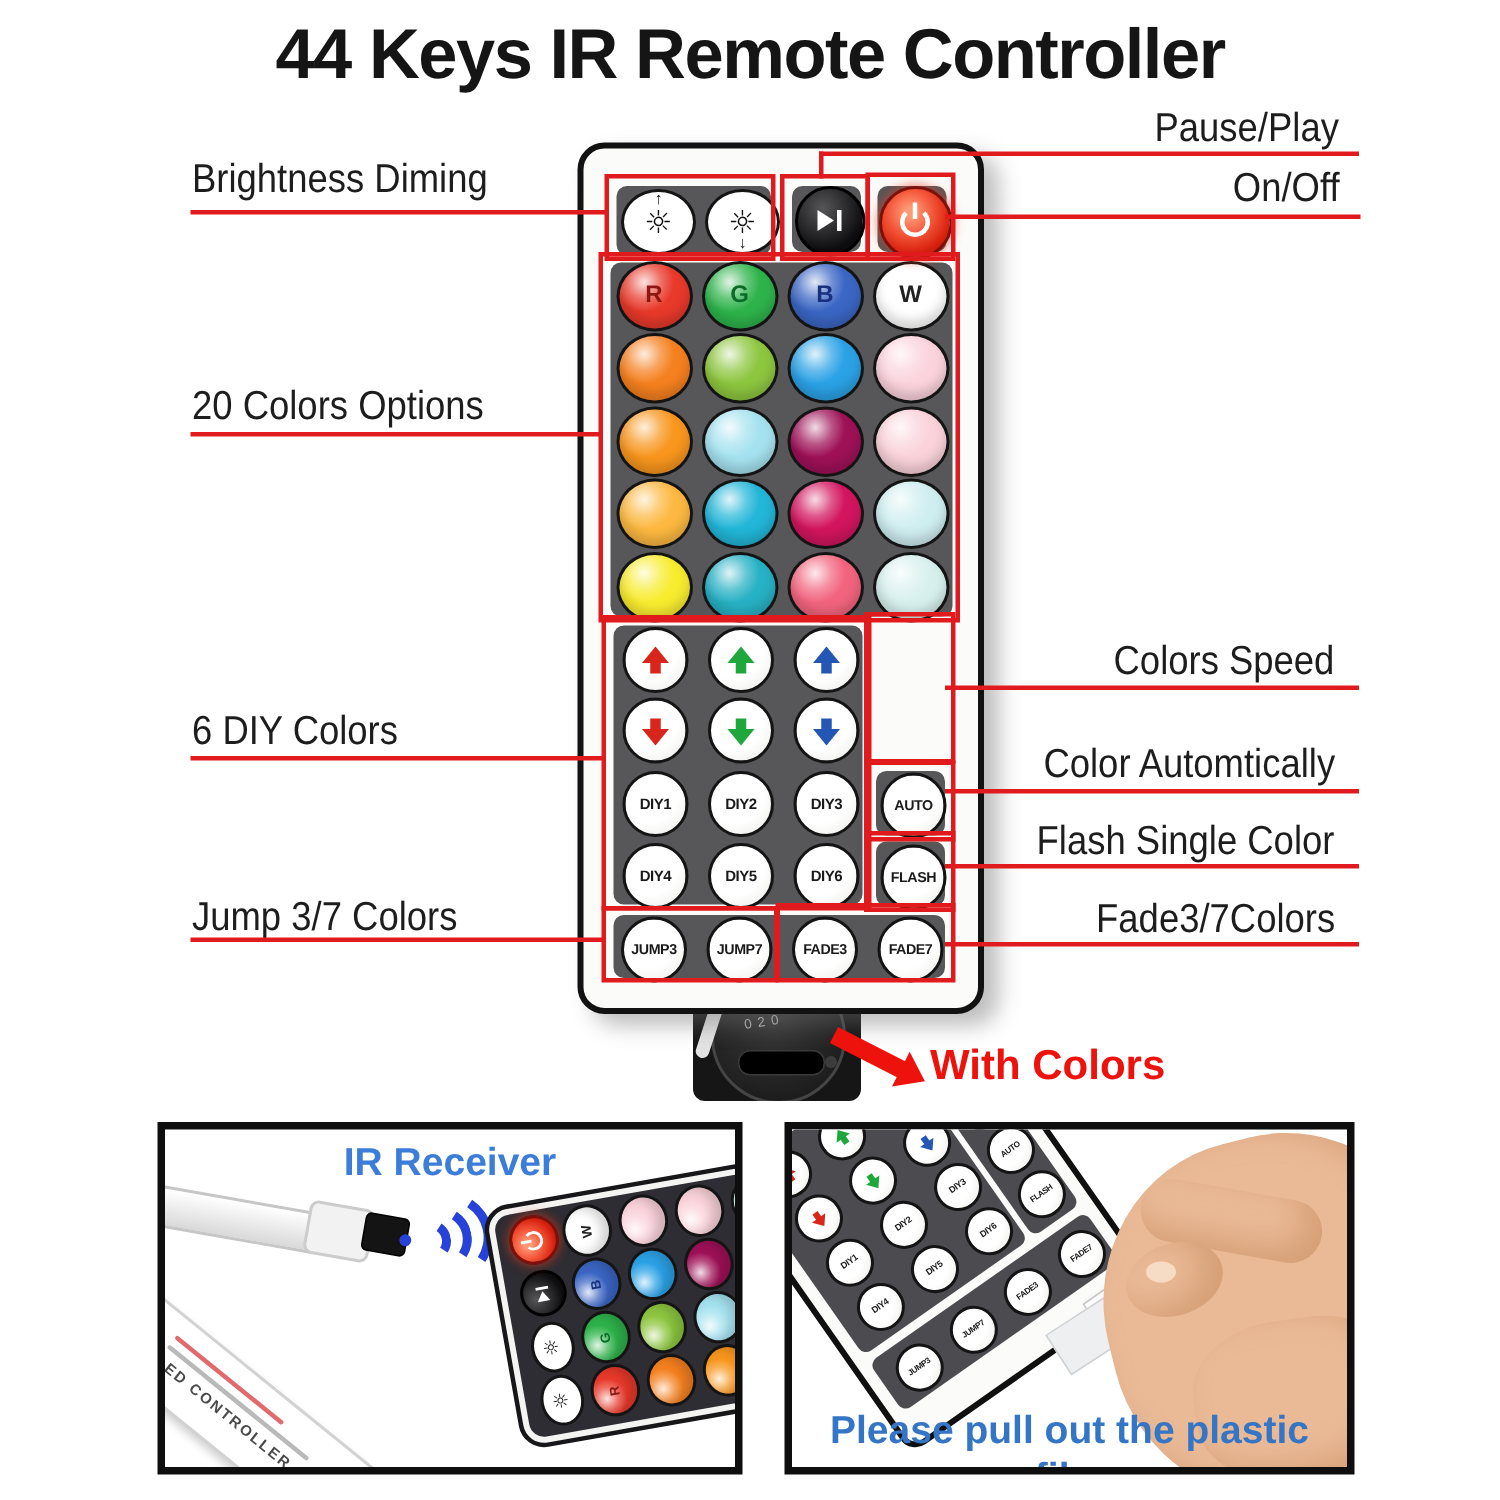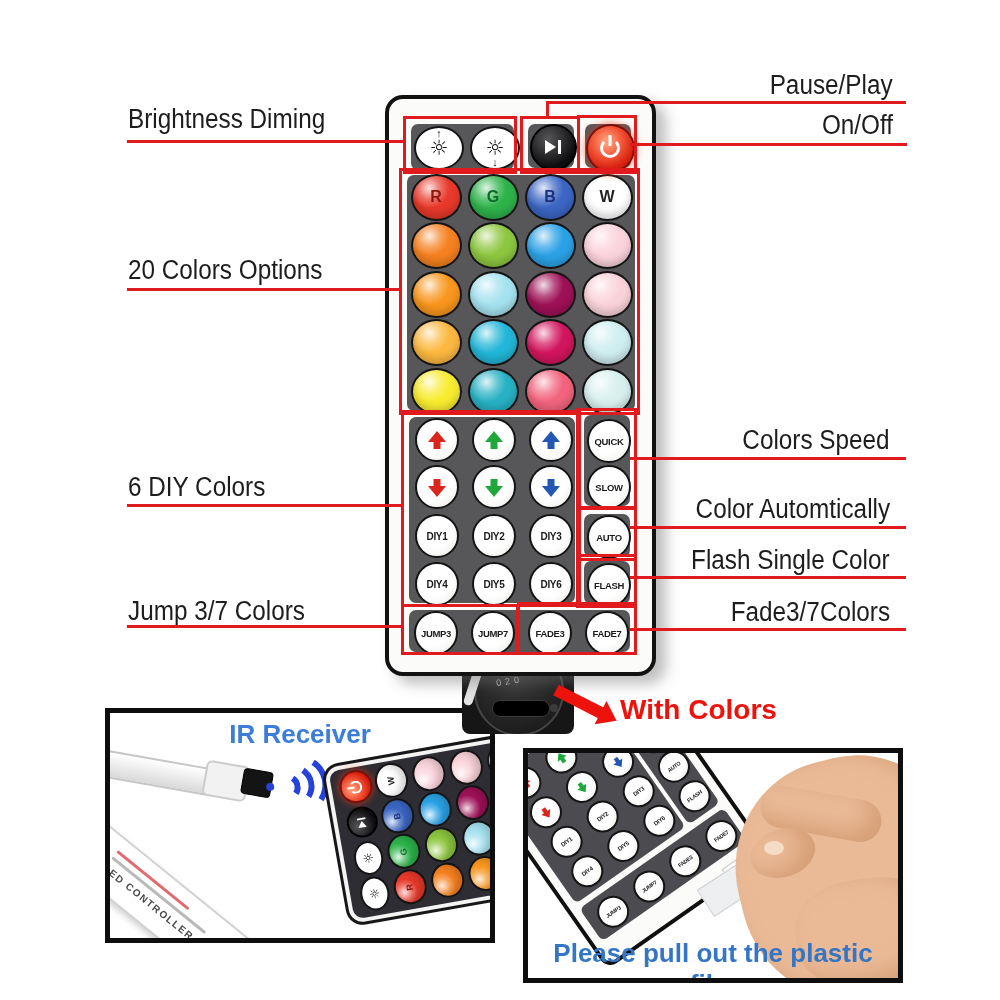--- a/index.html
+++ b/index.html
@@ -94,21 +94,21 @@
   #slot{position:absolute;left:30px;top:100px;width:56px;height:15px;background:#000;border:1px solid #3a3a3a;border-radius:8px;}
   #screw{position:absolute;left:88px;top:104px;width:8px;height:8px;border-radius:50%;background:#3c3c3c;}
   #wire{position:absolute;left:6px;top:70px;width:9px;height:36px;background:#e3e3e3;border-radius:5px;transform:rotate(18deg);}
   #wb-arrow{position:absolute;left:556px;top:684px;width:52px;height:12px;background:#ee120d;
             transform:rotate(27deg);transform-origin:left center;z-index:3;}
   #wb-arrow::after{content:"";position:absolute;right:-16px;top:-7px;border-top:13px solid transparent;
             border-bottom:13px solid transparent;border-left:18px solid #ee120d;}
   #lbl-withbattery{position:absolute;left:620px;top:694px;font-size:28px;font-weight:700;color:#ee120d;}
   
   .photo{position:absolute;background:#fff;border:5px solid #0e0e0e;overflow:hidden;}
-  #panel-ir{left:105px;top:708px;width:380px;height:225px;}
+  #panel-ir{left:105px;top:748px;width:380px;height:225px;}
   #panel-film{left:523px;top:748px;width:370px;height:225px;}
   .ptitle{position:absolute;left:0;right:0;top:6px;text-align:center;font-size:26px;font-weight:700;color:#3b7dd8;z-index:4;}
   .butext{position:absolute;left:0;right:0;text-align:center;font-size:26px;font-weight:700;color:#3575c5;z-index:4;}
   #bu1{top:154px} #bu2{top:185px}
   
   #cable{position:absolute;left:-14px;top:46px;width:120px;height:24px;border-radius:12px;
          background:linear-gradient(#ffffff,#d9d9d9);border:2px solid #c6c6c6;transform:rotate(10deg);}
   #cable2{position:absolute;left:94px;top:50px;width:40px;height:32px;border-radius:6px;
           background:#f2f2f2;border:2px solid #cccccc;transform:rotate(10deg);}
   #irhead{position:absolute;left:132px;top:57px;width:28px;height:24px;border-radius:4px;
@@ -143,20 +143,21 @@
   #palm{right:-70px;top:4px;width:230px;height:240px;border-radius:46%;transform:rotate(-14deg);}
   #f-index{left:232px;top:40px;width:122px;height:42px;border-radius:22px;transform:rotate(10deg);}
   #f-thumb{left:222px;top:76px;width:66px;height:48px;border-radius:50%;transform:rotate(-18deg);}
   #f-curl{left:268px;top:126px;width:142px;height:106px;border-radius:42%;transform:rotate(-8deg);}
   #nail{position:absolute;left:236px;top:88px;width:20px;height:14px;border-radius:50%;background:#f6dcc4;z-index:4;}
 </style>
 </head>
 <body>
 
 <div id="stage">
+  <div id="page-title">44 Keys IR Remote Controller</div>
 
   <div class="lbl r" id="lbl-pauseplay">Pause/Play</div>
   <div class="lbl l" id="lbl-brightness">Brightness Diming</div>
   <div class="lbl r" id="lbl-onoff">On/Off</div>
   <div class="lbl l" id="lbl-colors20">20 Colors Options</div>
   <div class="lbl l" id="lbl-diy6">6 DIY Colors</div>
   <div class="lbl l" id="lbl-jump37">Jump 3/7 Colors</div>
   <div class="lbl r" id="lbl-speed">Colors Speed</div>
   <div class="lbl r" id="lbl-auto">Color Automtically</div>
   <div class="lbl r" id="lbl-flash">Flash Single Color</div>
@@ -263,24 +264,20 @@
             <div class="tri"></div>
             <div class="stem"></div>
           </div>
         </div>
         <div class="wbtn" style="left: 6px; top: 97px; width: 40px; height: 40px; font-size: 10px;">DIY1</div>
         <div class="wbtn" style="left: 63px; top: 97px; width: 40px; height: 40px; font-size: 10px;">DIY2</div>
         <div class="wbtn" style="left: 120px; top: 97px; width: 40px; height: 40px; font-size: 10px;">DIY3</div>
         <div class="wbtn" style="left: 6px; top: 145px; width: 40px; height: 40px; font-size: 10px;">DIY4</div>
         <div class="wbtn" style="left: 63px; top: 145px; width: 40px; height: 40px; font-size: 10px;">DIY5</div>
         <div class="wbtn" style="left: 120px; top: 145px; width: 40px; height: 40px; font-size: 10px;">DIY6</div>
-      </div>
-    <div class="panel" id="p-quick">
-        <div class="wbtn" style="left: 3px; top: 4px; width: 40px; height: 40px; font-size: 9.5px;">QUICK</div>
-        <div class="wbtn" style="left: 3px; top: 50px; width: 40px; height: 40px; font-size: 9.5px;">SLOW</div>
       </div>
     <div class="panel" id="p-auto">
         <div class="wbtn" style="left: 3px; top: 1px; width: 40px; height: 40px; font-size: 9.5px;">AUTO</div>
       </div>
     <div class="panel" id="p-flash">
         <div class="wbtn" style="left: 3px; top: 2px; width: 40px; height: 40px; font-size: 9.5px;">FLASH</div>
       </div>
     <div class="panel" id="p-jump">
         <div class="wbtn" style="left: 5px; top: 1px; width: 40px; height: 40px; font-size: 9.5px;">JUMP3</div>
         <div class="wbtn" style="left: 62px; top: 1px; width: 40px; height: 40px; font-size: 9.5px;">JUMP7</div>

